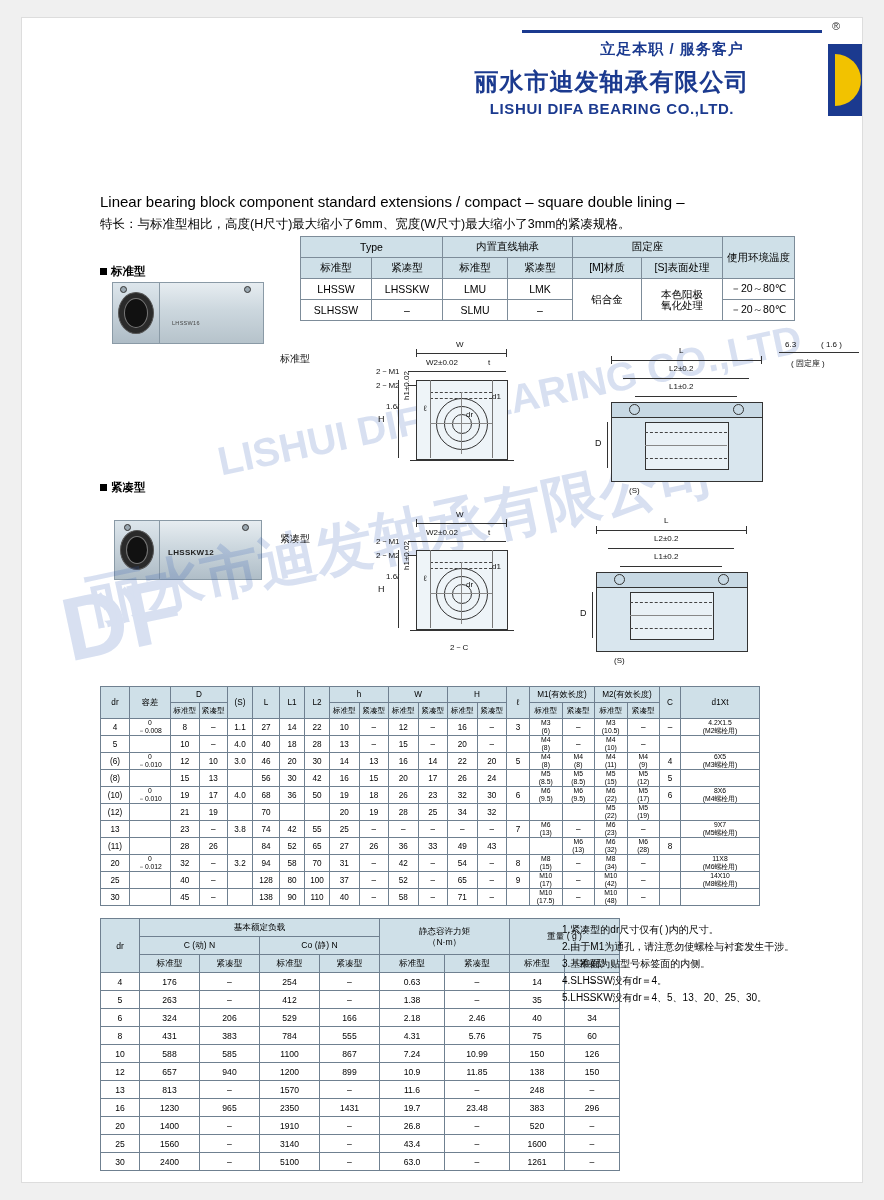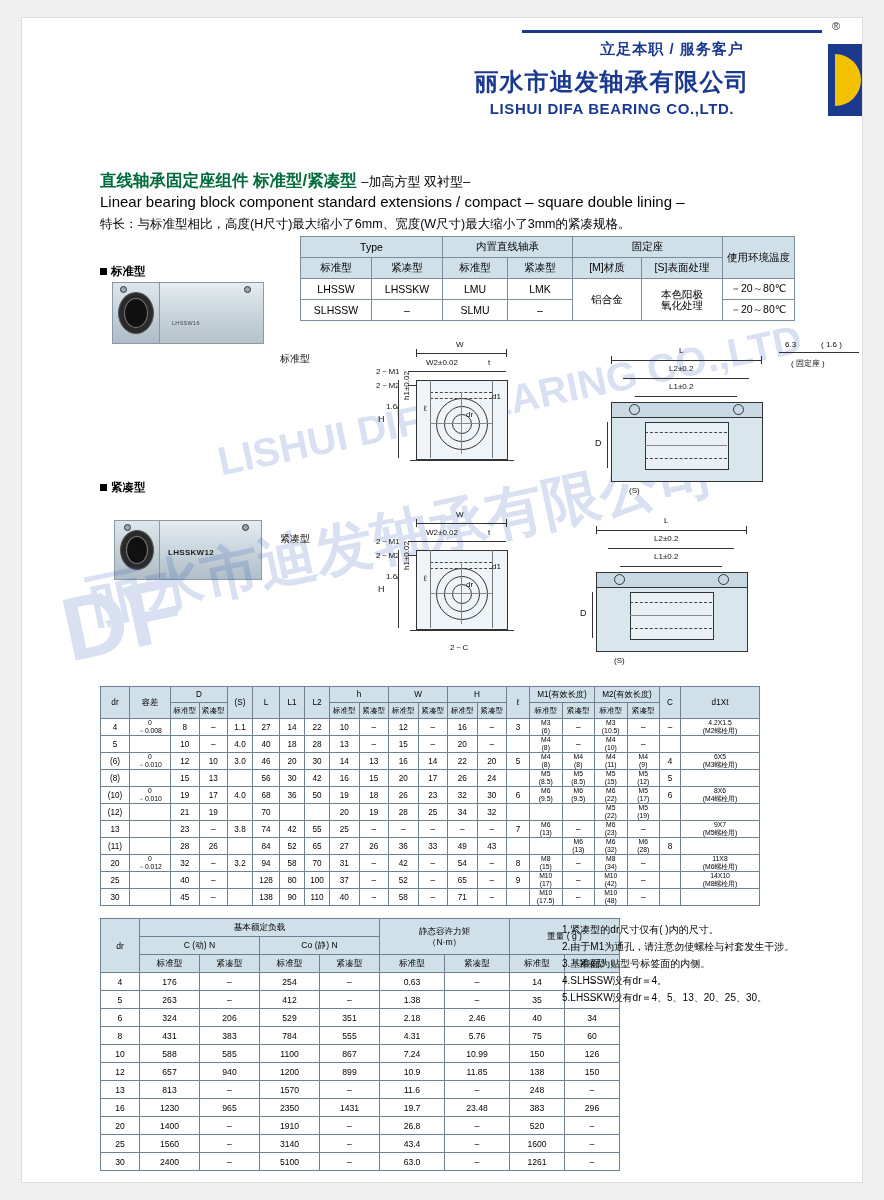--- a/index.html
+++ b/index.html
@@ -117,24 +117,20 @@
     <div class="hdr-bar"></div>
     <div class="hdr-reg">®</div>
     <div class="hdr-slogan">立足本职 / 服务客户</div>
     <div class="hdr-cn">丽水市迪发轴承有限公司</div>
     <div class="hdr-en">LISHUI DIFA BEARING CO.,LTD.</div>
     <div class="logo">
       <div class="d"></div>
     </div>
   </div>
 
-  <div class="title-cn">
-    <span>直线轴承固定座组件 标准型/紧凑型</span>
-    <span class="sub">–加高方型 双衬型–</span>
-  </div>
   <div class="title-en">Linear bearing block component standard extensions / compact  – square double lining –</div>
   <div class="title-note">特长：与标准型相比，高度(H尺寸)最大缩小了6mm、宽度(W尺寸)最大缩小了3mm的紧凑规格。</div>
 
   <table class="type-table">
     <tbody>
         <tr>
       <td class="hd" colspan="2">Type</td>
       <td class="hd" colspan="2">内置直线轴承</td>
       <td class="hd" colspan="2">固定座</td>
       <td class="hd" rowspan="2">使用环境温度</td>
@@ -665,21 +661,21 @@
           <td>1.38</td>
           <td>–</td>
           <td>35</td>
           <td>–</td>
         </tr>
         <tr>
           <td>6</td>
           <td>324</td>
           <td>206</td>
           <td>529</td>
-          <td>351</td>
+          <td>166</td>
           <td>2.18</td>
           <td>2.46</td>
           <td>40</td>
           <td>34</td>
         </tr>
         <tr>
           <td>8</td>
           <td>431</td>
           <td>383</td>
           <td>784</td>

